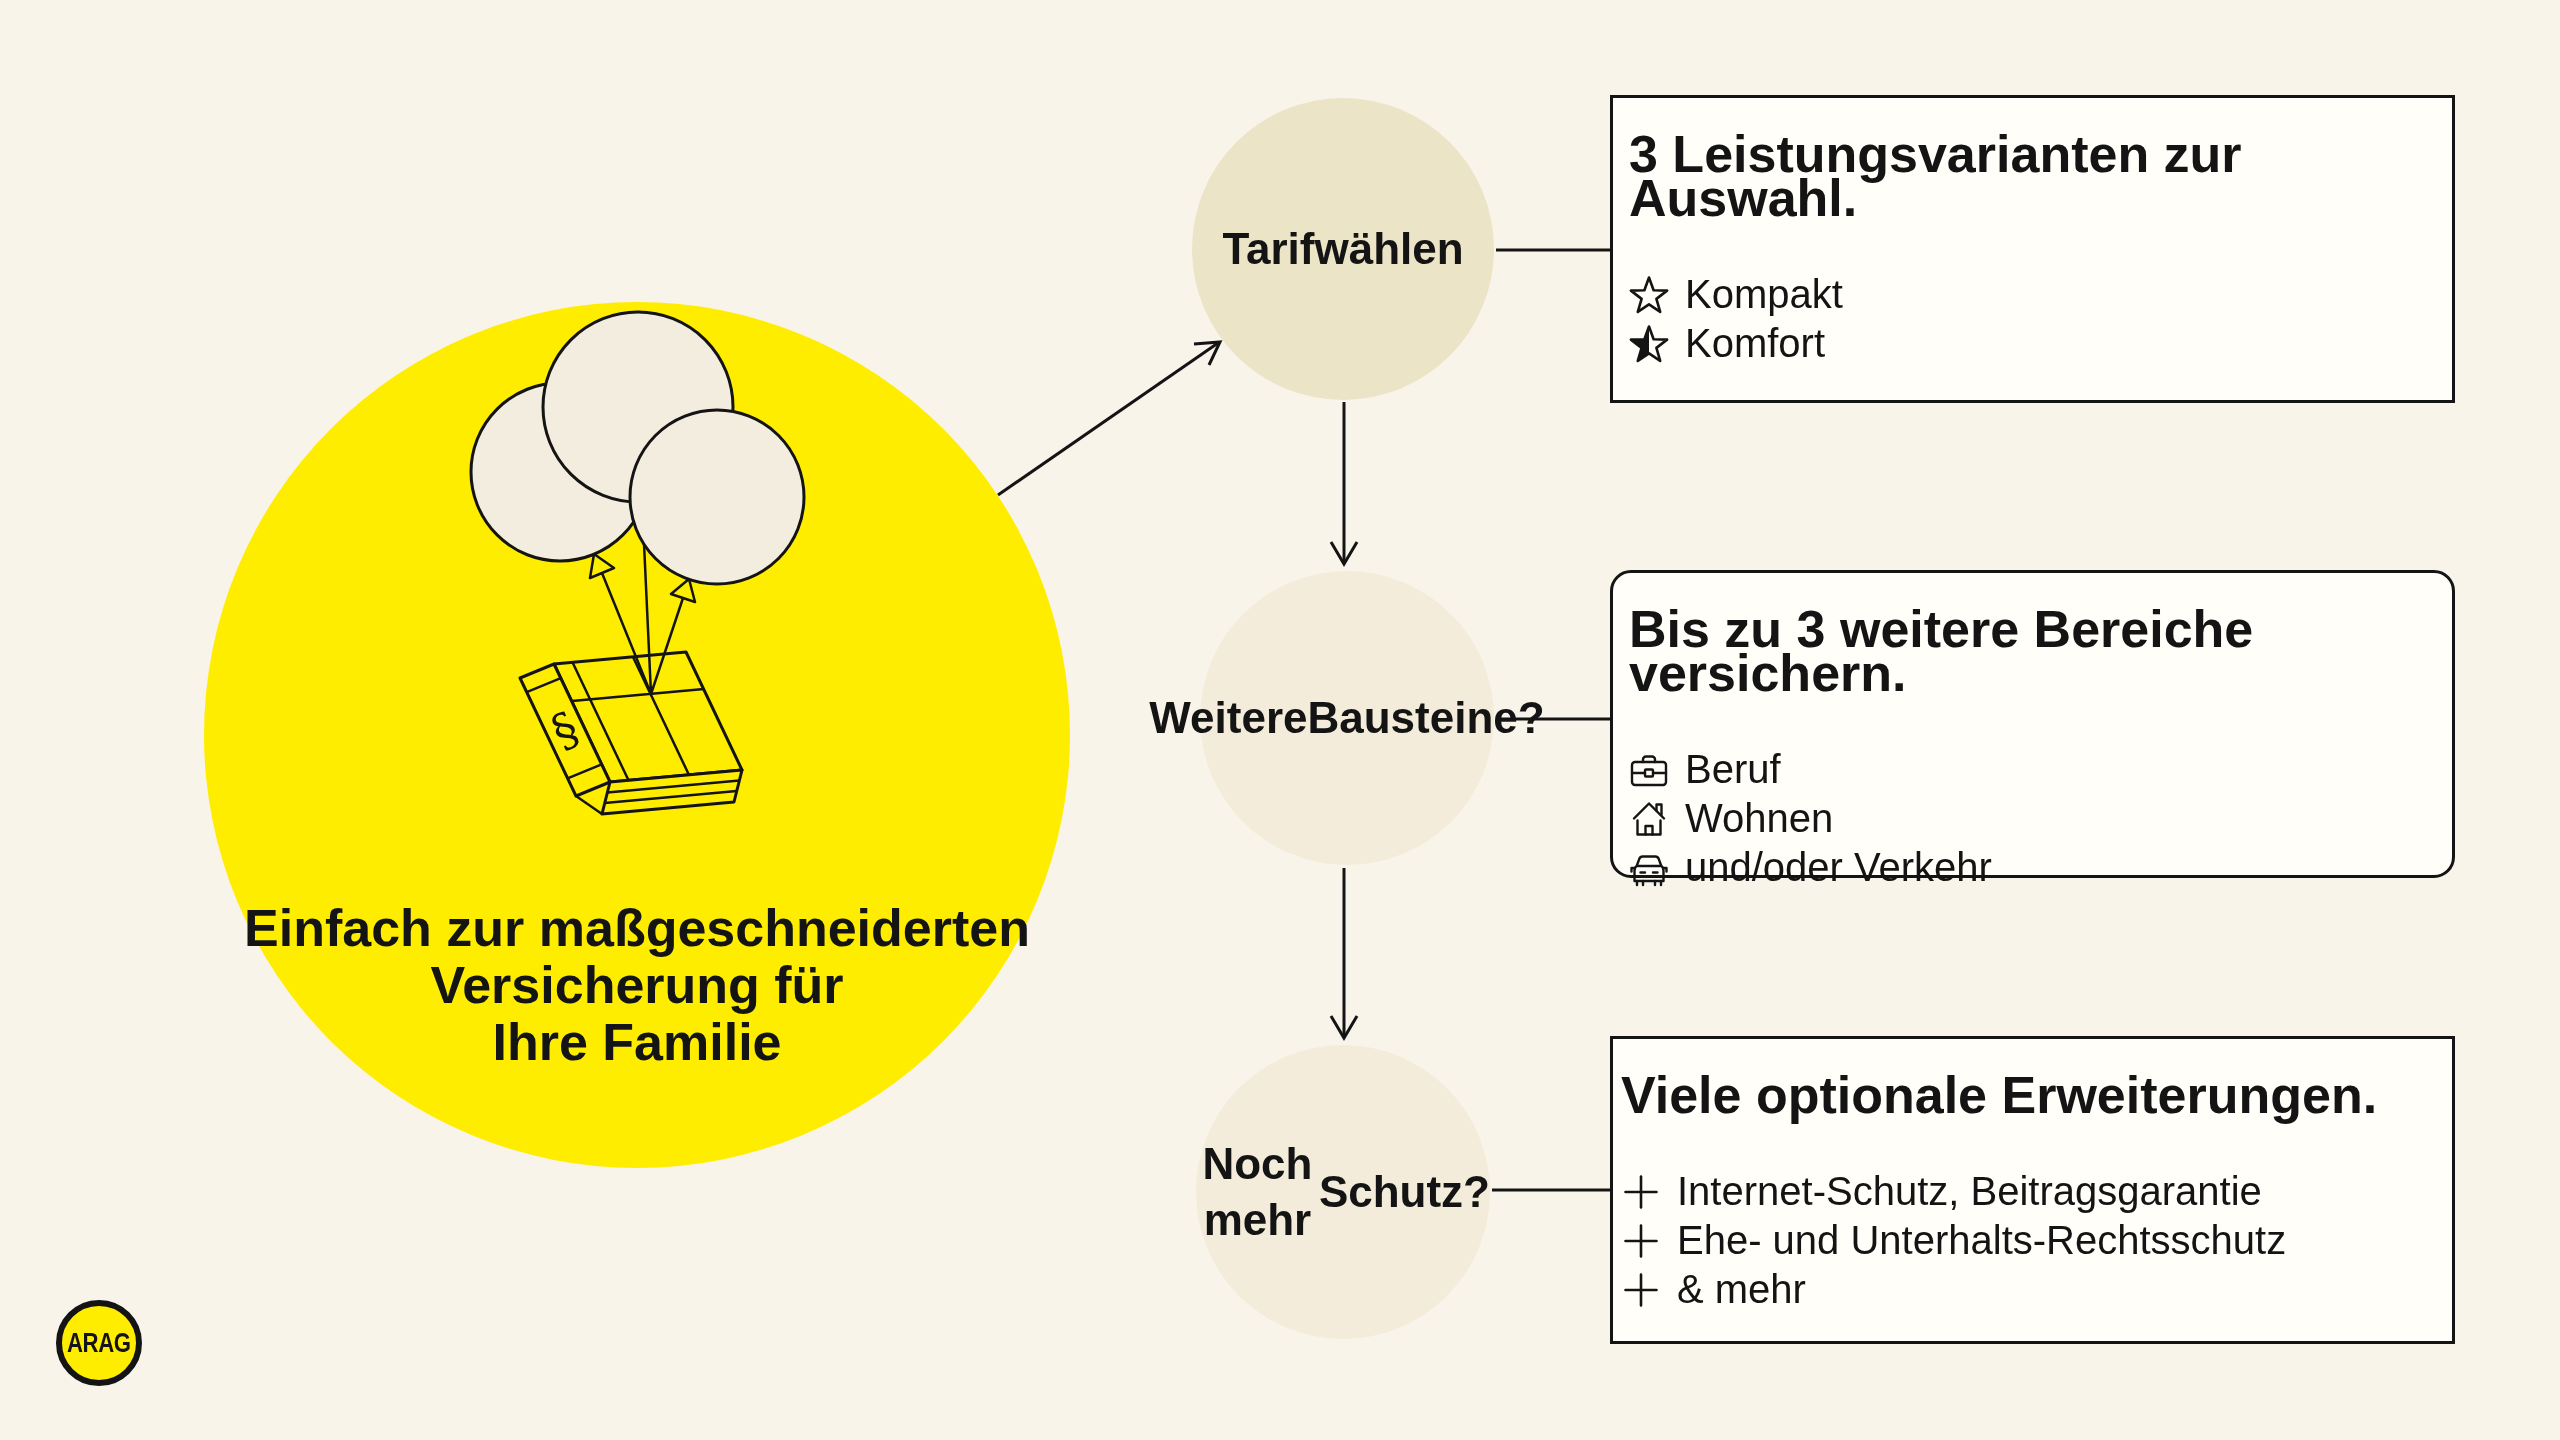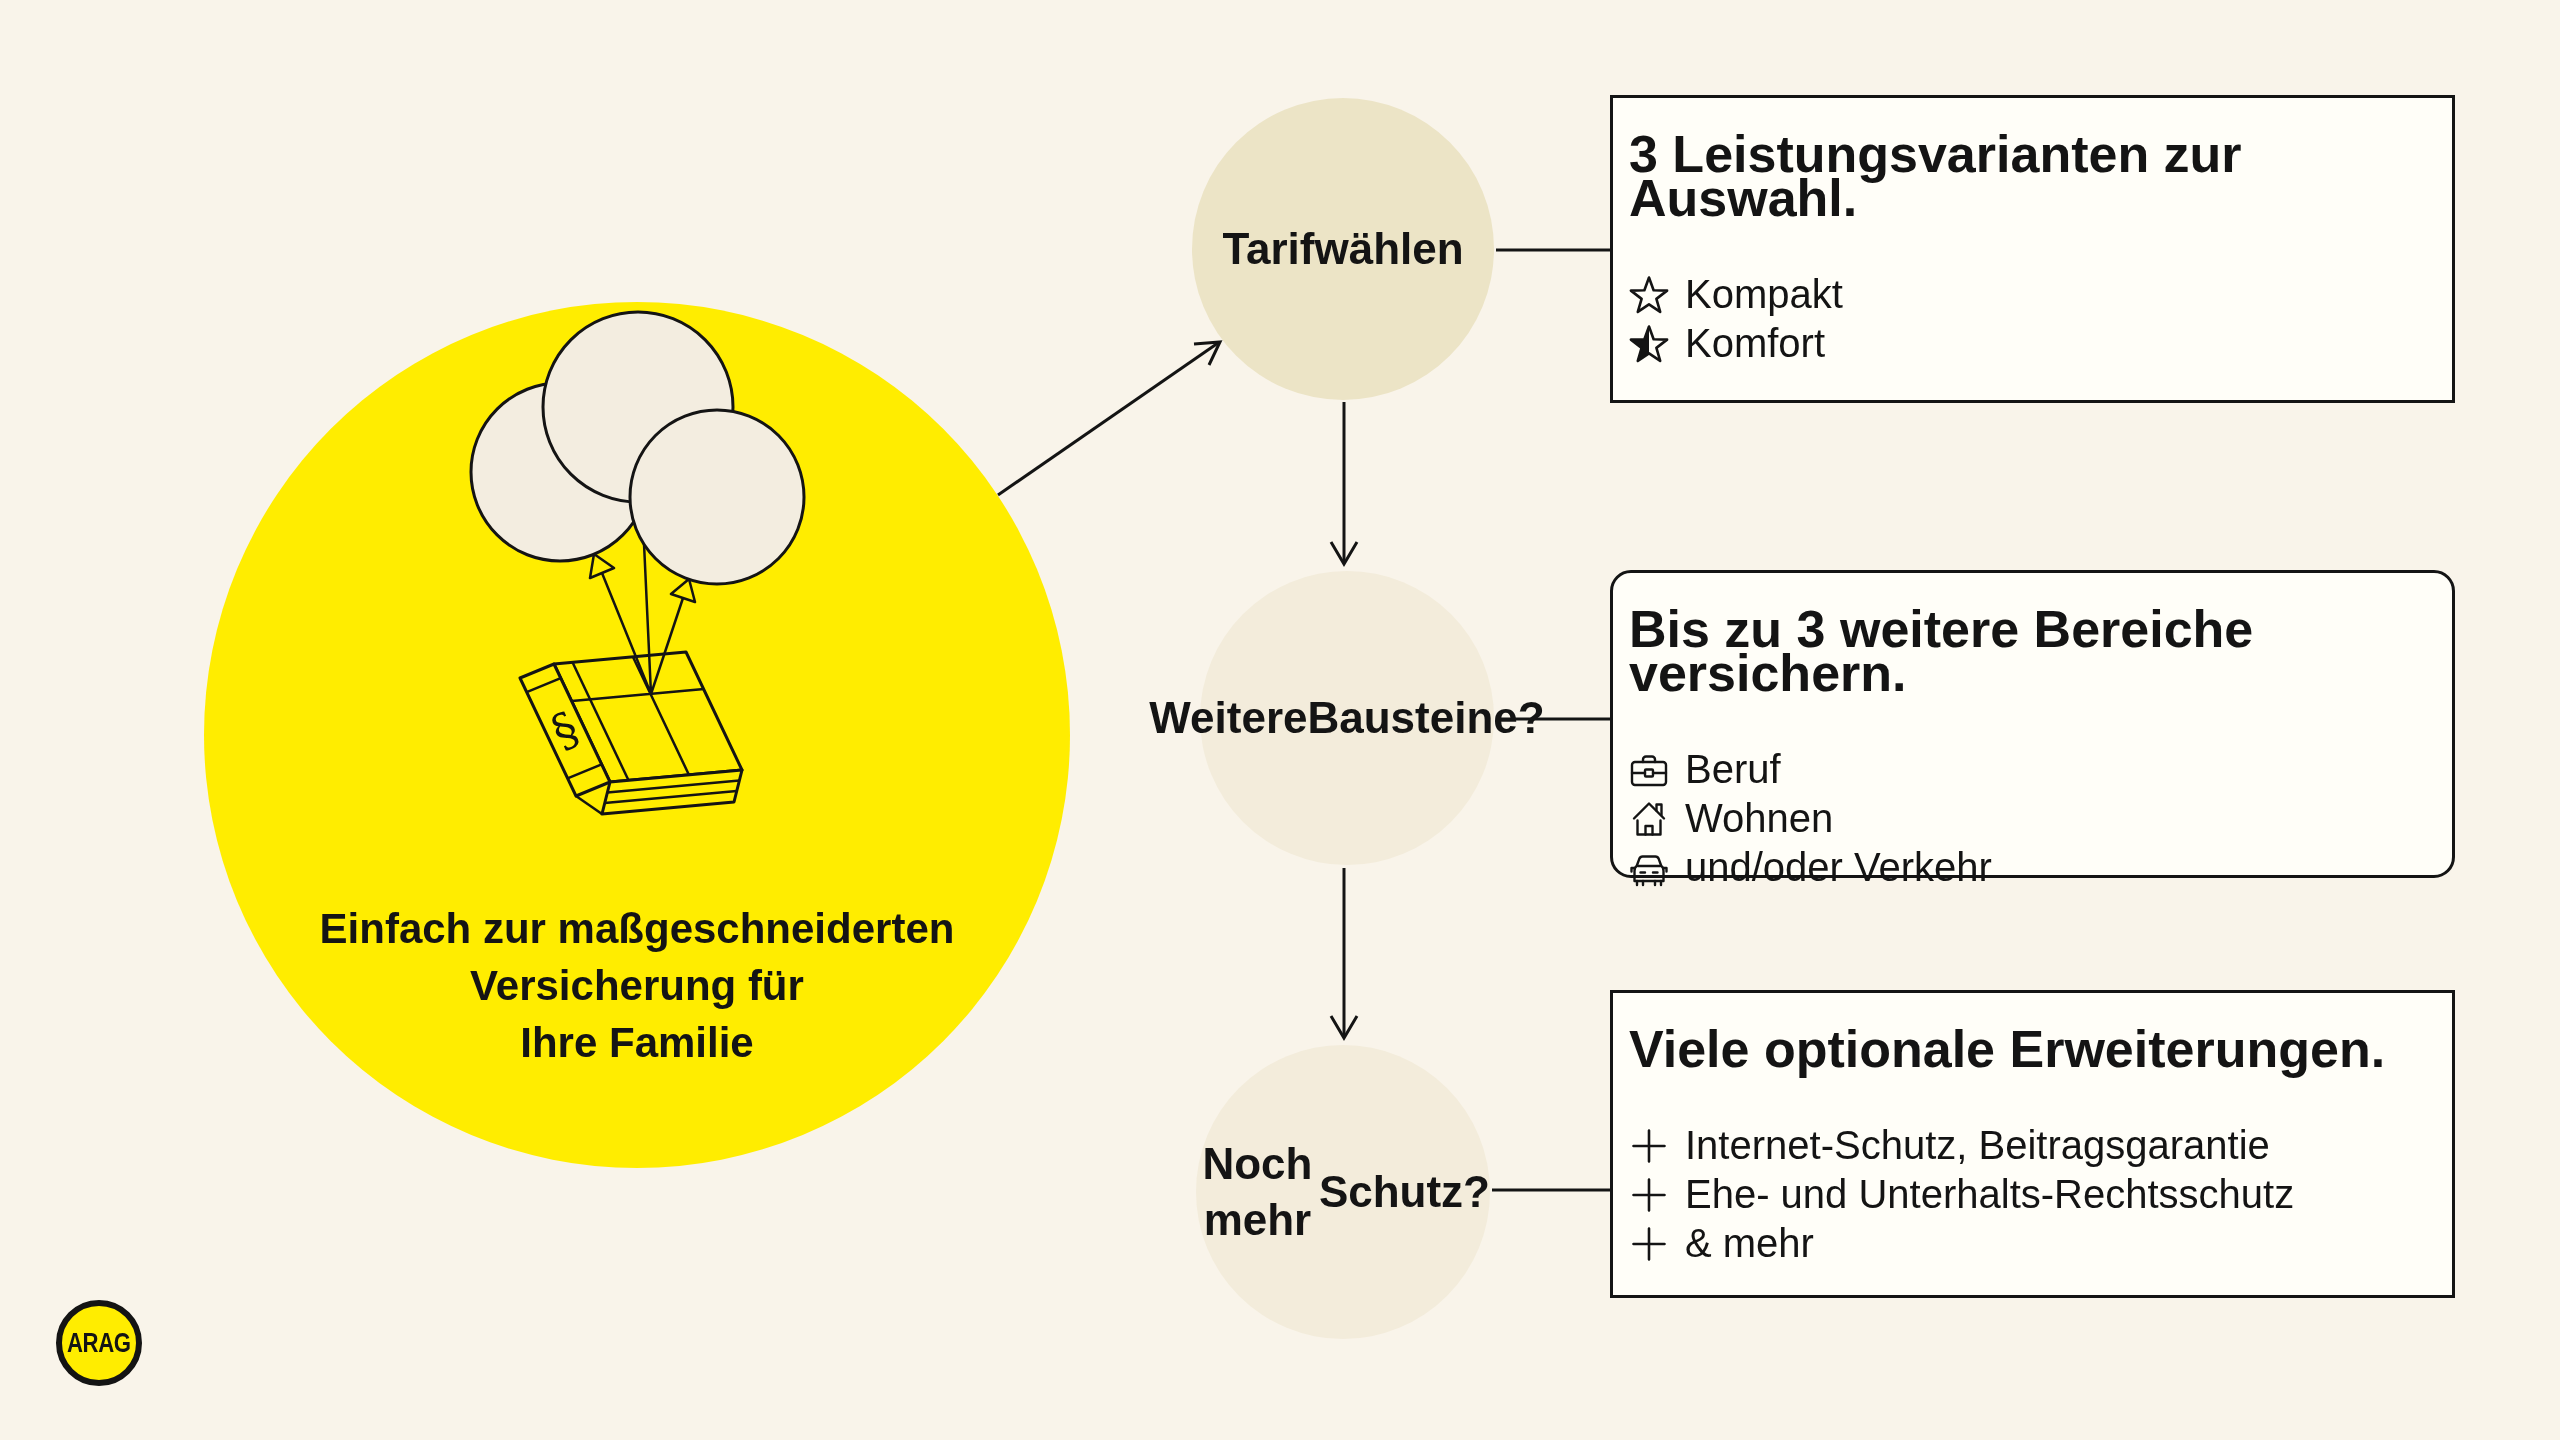--- a/index.html
+++ b/index.html
@@ -10,21 +10,21 @@
     font-family:"Liberation Sans",sans-serif;
     color:var(--text,#141414);
   }
   
   .intro-circle{
     position:absolute;left:204px;top:302px;width:866px;height:866px;
     border-radius:50%;background:var(--yellow,#FFED00);
   }
   .intro-text{
     position:absolute;left:237px;top:900px;width:800px;z-index:4;
-    text-align:center;font-weight:bold;font-size:42px;line-height:57px;
+    text-align:center;font-weight:bold;font-size:52px;line-height:57px;
   }
   .intro-text span{display:block;}
   
   .step{
     position:absolute;border-radius:50%;z-index:1;
     display:flex;flex-direction:row;align-items:center;justify-content:center;
     font-weight:bold;font-size:44px;line-height:56px;text-align:center;
   }
   .step-1{left:1192px;top:98px;width:302px;height:302px;background:var(--circle_primary,#ECE4C6);}
   .step-2{left:1200px;top:571px;width:294px;height:294px;background:var(--circle_secondary,#F3ECDB);}
@@ -32,21 +32,21 @@
   .step span{display:block;}
   
   .box{
     position:absolute;left:1610px;width:845px;height:308px;z-index:2;
     background:var(--box_bg,#FFFEF8);
     border:3px solid var(--line,#141414);box-sizing:border-box;
     padding:34px 20px 0 16px;
   }
   .box-1{top:95px;}
   .box-2{top:570px;border-radius:21px;}
-  .box-3{top:990px;}
+  .box-3{top:1036px;padding-left:8px;}
   .box-heading{font-size:52px;line-height:44px;margin:0 0 50px 0;font-weight:bold;}
   .box-item{display:flex;align-items:center;height:49px;font-size:40px;gap:16px;}
   .icn{width:40px;height:40px;flex:none;}
   .icn-svg{width:100%;height:100%;display:block;}
   
   .ic{stroke:var(--line,#141414);stroke-width:2.4;fill:none;stroke-linejoin:round;stroke-linecap:round;}
   .ic-star{stroke-width:2.6;}
   .ic-fillstar{fill:var(--line,#141414);}
   
   .overlay{position:absolute;left:0;top:0;width:2560px;height:1440px;z-index:3;pointer-events:none;}

